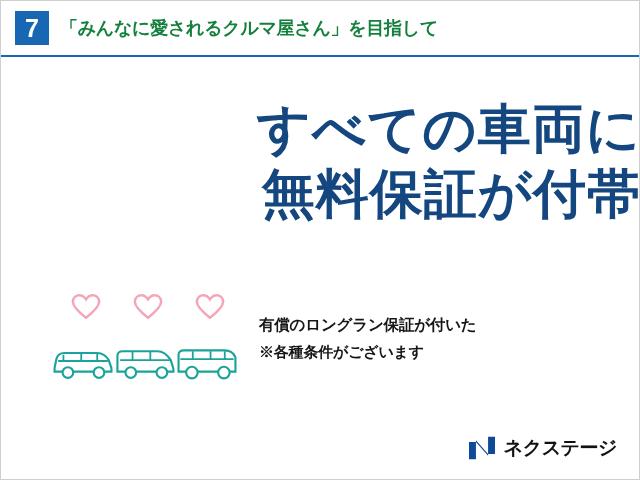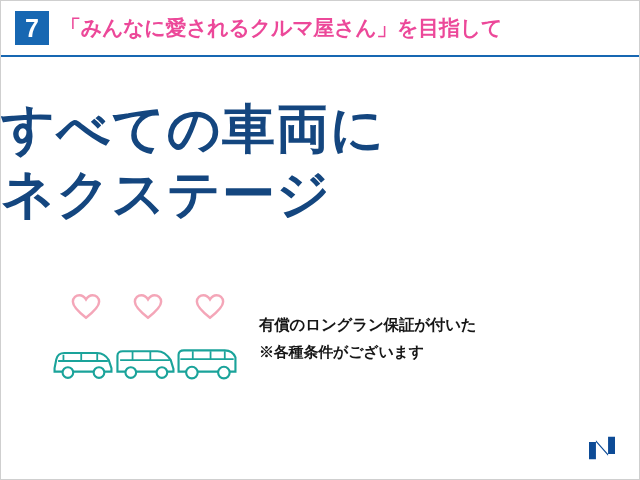--- a/index.html
+++ b/index.html
@@ -44,34 +44,34 @@
     font-size: 25px;
     font-weight: bold;
     display: flex;
     align-items: center;
     justify-content: center;
     line-height: 1;
     flex: none;
   }
   .header-text {
     margin-left: 11px;
-    font-size: 21px;
-    color: #ec4899;
+    font-size: 18px;
+    color: #15803d;
     font-weight: bold;
     letter-spacing: -0.3px;
     white-space: nowrap;
   }
 
   
   .headline {
     position: absolute;
     left: 0;
     top: 96px;
     width: 640px;
-    text-align: left;
+    text-align: right;
     color: #14467f;
   }
   .headline .line {
     font-size: 53px;
     font-weight: bold;
     line-height: 1.22;
     letter-spacing: 1px;
     white-space: nowrap;
   }
 
@@ -149,21 +149,21 @@
 
 <div id="slide">
 
   <div class="header">
     <div class="badge">7</div>
     <div class="header-text">「みんなに愛されるクルマ屋さん」を目指して</div>
   </div>
 
   <div class="headline">
     <div class="line">すべての車両に</div>
-    <div class="line">ネクステージ</div>
+    <div class="line">無料保証が付帯</div>
   </div>
 
   <div class="mid">
 
     <div class="cars">
 
       <div class="heart" style="left:22px; top:4px;">
         <svg viewBox="0 0 32 28">
             <path d="M16 26 C7 19 2 14 2 9 C2 4.5 5.5 2 9 2 C12 2 14.5 4 16 6.5 C17.5 4 20 2 23 2 C26.5 2 30 4.5 30 9 C30 14 25 19 16 26 Z" fill="none" stroke="#f4a6b8" stroke-width="2.6"></path>
           </svg>
@@ -215,15 +215,16 @@
       <div class="t3">※各種条件がございます</div>
     </div>
   </div>
 
   <div class="footer-logo">
     <div class="logo-mark">
       <svg viewBox="0 0 34 30">
         <path d="M2 28 L2 8 L10 8 L24 24 L24 2 L32 2 L32 22 L24 22 L10 6 L10 28 Z" fill="#0d4b96"></path>
       </svg>
     </div>
+    <div class="logo-text">ネクステージ</div>
   </div>
 
 </div>
 
 </body></html>

